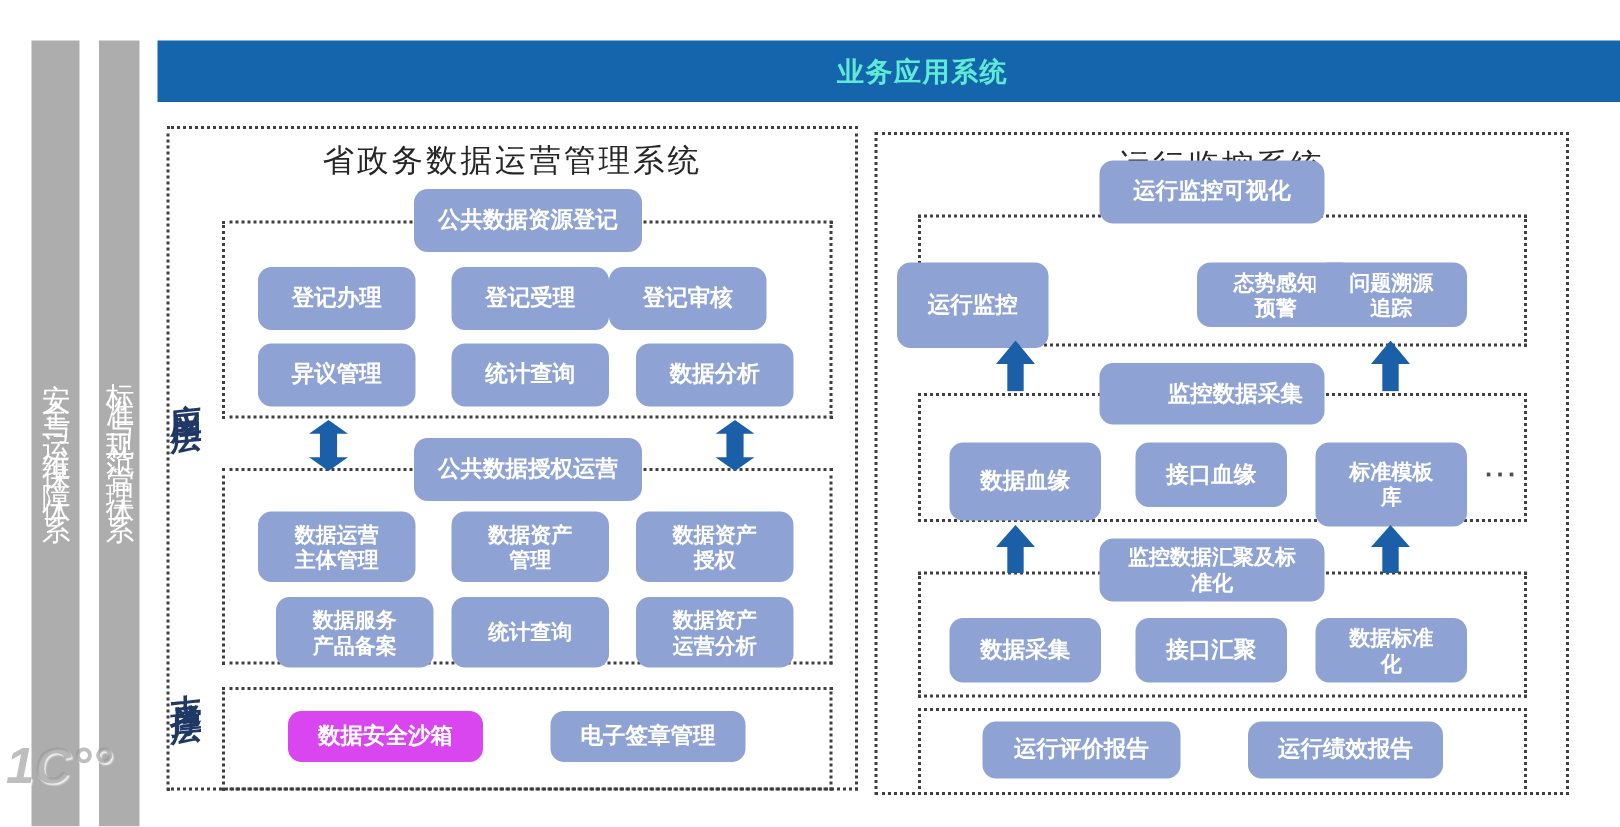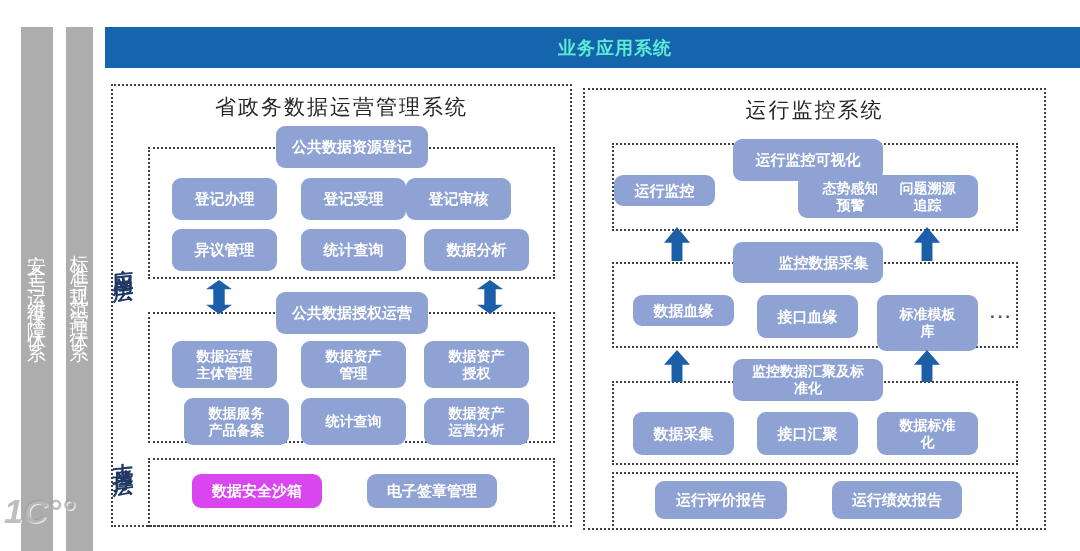--- a/index.html
+++ b/index.html
@@ -106,33 +106,33 @@
 运营分析</div>
 
 <div class="abs dbox" style="left:148px;top:458px;width:407px;height:69px;"></div>
 <div class="abs btn light f15" style="left:192px;top:474px;width:130px;height:34px;">数据安全沙箱</div>
 <div class="abs btn f15" style="left:367px;top:474px;width:130px;height:34px;">电子签章管理</div>
 
 <div class="abs dbox" style="left:583px;top:88px;width:463px;height:442px;"></div>
 <div class="abs panel-title" style="left:583px;top:96px;width:463px;">运行监控系统</div>
 
 <div class="abs dbox" style="left:612px;top:143px;width:406px;height:88px;"></div>
-<div class="abs btn f15" style="left:733px;top:139px;width:150px;height:42px;">运行监控可视化</div>
-<div class="abs btn f15" style="left:614px;top:175px;width:101px;height:31px;">运行监控</div>
+<div class="abs btn f15" style="left:733px;top:107px;width:150px;height:42px;">运行监控可视化</div>
+<div class="abs btn f15" style="left:598px;top:175px;width:101px;height:57px;">运行监控</div>
 <div class="abs btn f14" style="left:757px;top:175px;width:105px;height:43px;margin-left:41px;">态势感知
 预警</div>
 <div class="abs btn f14" style="left:877px;top:175px;width:101px;height:43px;">问题溯源
 追踪</div>
 
 <div class="abs arrow arr-up" style="left:664px;top:227px;width:26px;height:34px;"></div>
 <div class="abs arrow arr-up" style="left:914px;top:227px;width:26px;height:34px;"></div>
 
 <div class="abs dbox" style="left:612px;top:262px;width:406px;height:86px;"></div>
 <div class="abs btn f15" style="left:733px;top:242px;width:150px;height:41px;padding-left:31px;">监控数据采集</div>
-<div class="abs btn f15" style="left:633px;top:295px;width:101px;height:31px;">数据血缘</div>
+<div class="abs btn f15" style="left:633px;top:295px;width:101px;height:52px;">数据血缘</div>
 <div class="abs btn f15" style="left:757px;top:295px;width:101px;height:43px;">接口血缘</div>
 <div class="abs btn f14" style="left:877px;top:295px;width:101px;height:56px;">标准模板
 库</div>
 <div class="abs dots" style="left:990px;top:307px;">···</div>
 
 <div class="abs arrow arr-up" style="left:664px;top:350px;width:26px;height:32px;"></div>
 <div class="abs arrow arr-up" style="left:914px;top:350px;width:26px;height:32px;"></div>
 
 <div class="abs dbox" style="left:612px;top:381px;width:406px;height:84px;"></div>
 <div class="abs btn f14" style="left:733px;top:359px;width:150px;height:42px;">监控数据汇聚及标

